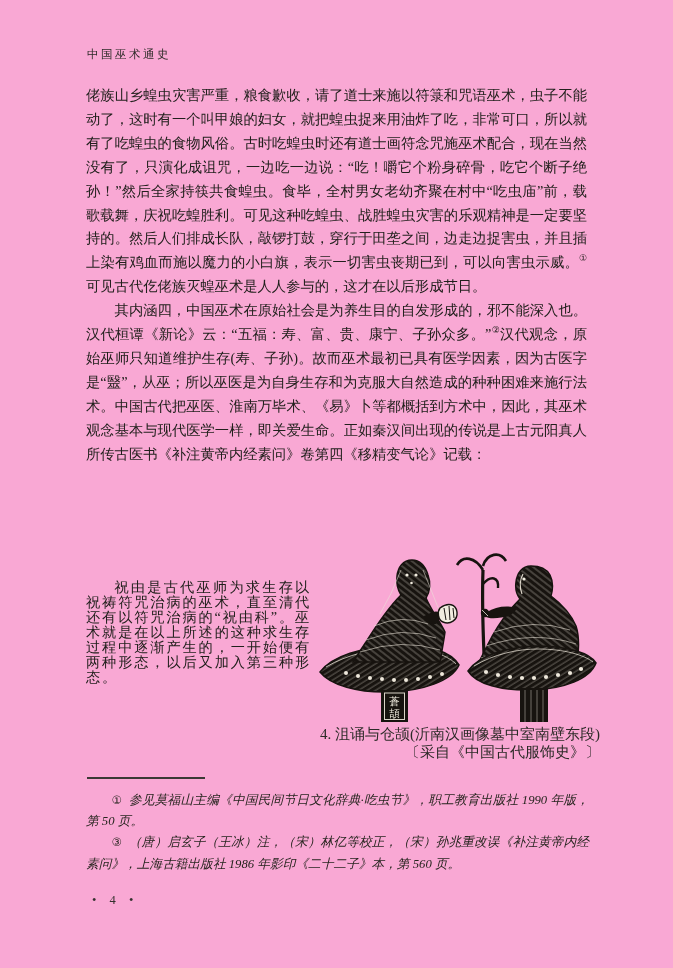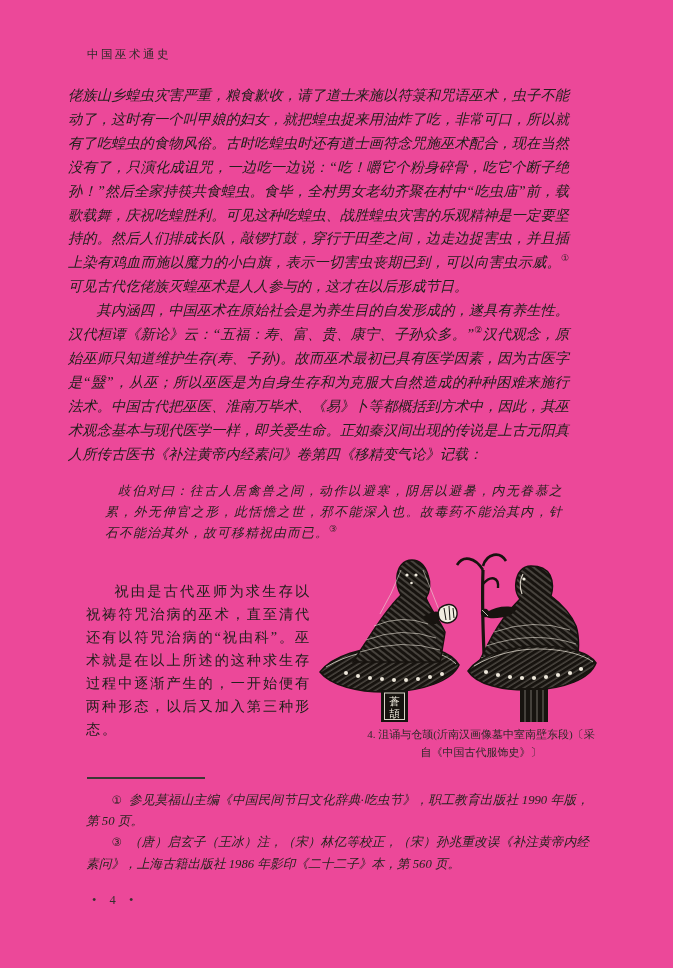--- a/index.html
+++ b/index.html
@@ -1,51 +1,51 @@
 <!DOCTYPE html>
 <html><head>
 <meta charset="utf-8">
 <style>
   html,body { margin:0; padding:0; background:#fdfdfb; }
   .page {
-    position:relative; width:673px; height:968px; background:#ec4899;
+    position:relative; width:673px; height:968px; background:#f9a8d4;
     font-family:"Liberation Serif","DejaVu Serif",serif;
     color:#22201d; overflow:hidden;
   }
   .running-head {
     position:absolute; left:87px; top:47px;
     font-size:11.5px; letter-spacing:2.5px; color:#2c2a27;
   }
-  .body-block { position:absolute; left:68px; top:84px; width:501px;font-style:italic; }
+  .body-block { position:absolute; left:86px; top:84px; width:501px; }
   .para {
     margin:0; font-size:14.3px; line-height:23.9px;
     text-align:justify; text-justify:inter-ideograph;
   }
   .indent { text-indent:2em; }
   .fnref {
     font-size:9px; vertical-align:super; line-height:0;
     font-family:"DejaVu Sans","Liberation Sans",sans-serif;
   }
   .quote {
     margin:14px 6px 0 37px; font-size:12.8px; line-height:21.3px;
     letter-spacing:1.2px; text-align:justify; text-indent:1em; color:#26231f;
   }
   .columns {
     position:absolute; left:86px; top:550px; width:514px;
     display:flex; align-items:flex-start;
   }
   .leftcol {
     width:225px; margin-top:30px; font-size:14.2px;
-    line-height:23px; letter-spacing:1.7px; text-indent:2em;
+    line-height:15px; letter-spacing:1.7px; text-indent:2em;
   }
   .fig { margin:0 0 0 auto; width:282px; }
   .fig svg { display:block; }
   .caption {
-    margin-top:4px; font-size:11px; line-height:17.5px;
-    color:#2c2a27; text-align:center;margin-left:44px;
+    margin-top:4px; font-size:15px; line-height:17.5px;
+    color:#2c2a27; text-align:right;
   }
   .fn-rule {
     position:absolute; left:87px; top:777px; width:118px; height:1.5px;
     background:#3b3935;
   }
   .footnotes { position:absolute; left:86px; top:790px; width:503px;font-style:italic; }
   .fn {
     margin:0; font-size:12.7px; line-height:21.2px;
     text-align:justify; text-indent:2em; color:#27251f;
   }
@@ -60,22 +60,21 @@
 </style>
 </head>
 <body>
 
 <div class="page">
 
   <div class="running-head">中国巫术通史</div>
 
   <div class="body-block">
     <p class="para"><span>佬族山乡蝗虫灾害严重，粮食歉收，请了道士来施以符箓和咒语巫术，虫子不能动了，这时有一个叫甲娘的妇女，就把蝗虫捉来用油炸了吃，非常可口，所以就有了吃蝗虫的食物风俗。古时吃蝗虫时还有道士画符念咒施巫术配合，现在当然没有了，只演化成诅咒，一边吃一边说：“吃！嚼它个粉身碎骨，吃它个断子绝孙！”然后全家持筷共食蝗虫。食毕，全村男女老幼齐聚在村中“吃虫庙”前，载歌载舞，庆祝吃蝗胜利。可见这种吃蝗虫、战胜蝗虫灾害的乐观精神是一定要坚持的。然后人们排成长队，敲锣打鼓，穿行于田垄之间，边走边捉害虫，并且插上染有鸡血而施以魔力的小白旗，表示一切害虫丧期已到，可以向害虫示威。</span><sup class="fnref">①</sup><span> 可见古代仡佬族灭蝗巫术是人人参与的，这才在以后形成节日。</span></p>
-    <p class="para indent"><span>其内涵四，中国巫术在原始社会是为养生目的自发形成的，遂具有养生性。汉代桓谭《新论》云：“五福：寿、富、贵、康宁、子孙众多。”</span><sup class="fnref">②</sup><span>汉代观念，原始巫师只知道维护生存(寿、子孙)。故而巫术最初已具有医学因素，因为古医字是“毉”，从巫；所以巫医是为自身生存和为克服大自然造成的种种困难来施行法术。中国古代把巫医、淮南万毕术、《易》卜等都概括到方术中，因此，其巫术观念基本与现代医学一样，即关爱生命。正如秦汉间出现的传说是上古元阳真人所传古医书《补注黄帝内经素问》卷第四《移精变气论》记载：</span></p>
-    <div class="quote"><span>歧伯对曰：往古人居禽兽之间，动作以避寒，阴居以避暑，内无眷慕之累，外无伸官之形，此恬憺之世，邪不能深入也。故毒药不能治其内，针石不能治其外，故可移精祝由而已。</span><sup class="fnref">③</sup></div>
+    <p class="para indent"><span>其内涵四，中国巫术在原始社会是为养生目的自发形成的，邪不能深入也。汉代桓谭《新论》云：“五福：寿、富、贵、康宁、子孙众多。”</span><sup class="fnref">②</sup><span>汉代观念，原始巫师只知道维护生存(寿、子孙)。故而巫术最初已具有医学因素，因为古医字是“毉”，从巫；所以巫医是为自身生存和为克服大自然造成的种种困难来施行法术。中国古代把巫医、淮南万毕术、《易》卜等都概括到方术中，因此，其巫术观念基本与现代医学一样，即关爱生命。正如秦汉间出现的传说是上古元阳真人所传古医书《补注黄帝内经素问》卷第四《移精变气论》记载：</span></p>
   </div>
 
   <div class="columns">
     <p class="para leftcol">祝由是古代巫师为求生存以祝祷符咒治病的巫术，直至清代还有以符咒治病的“祝由科”。巫术就是在以上所述的这种求生存过程中逐渐产生的，一开始便有两种形态，以后又加入第三种形态。</p>
 
     <figure class="fig">
       <svg width="280" height="172" viewBox="0 0 280 172" xmlns="http://www.w3.org/2000/svg">
         <defs>
           <pattern id="hA" width="5" height="5" patternUnits="userSpaceOnUse" patternTransform="rotate(38)">
             <rect width="5" height="5" fill="#17130f"></rect>

